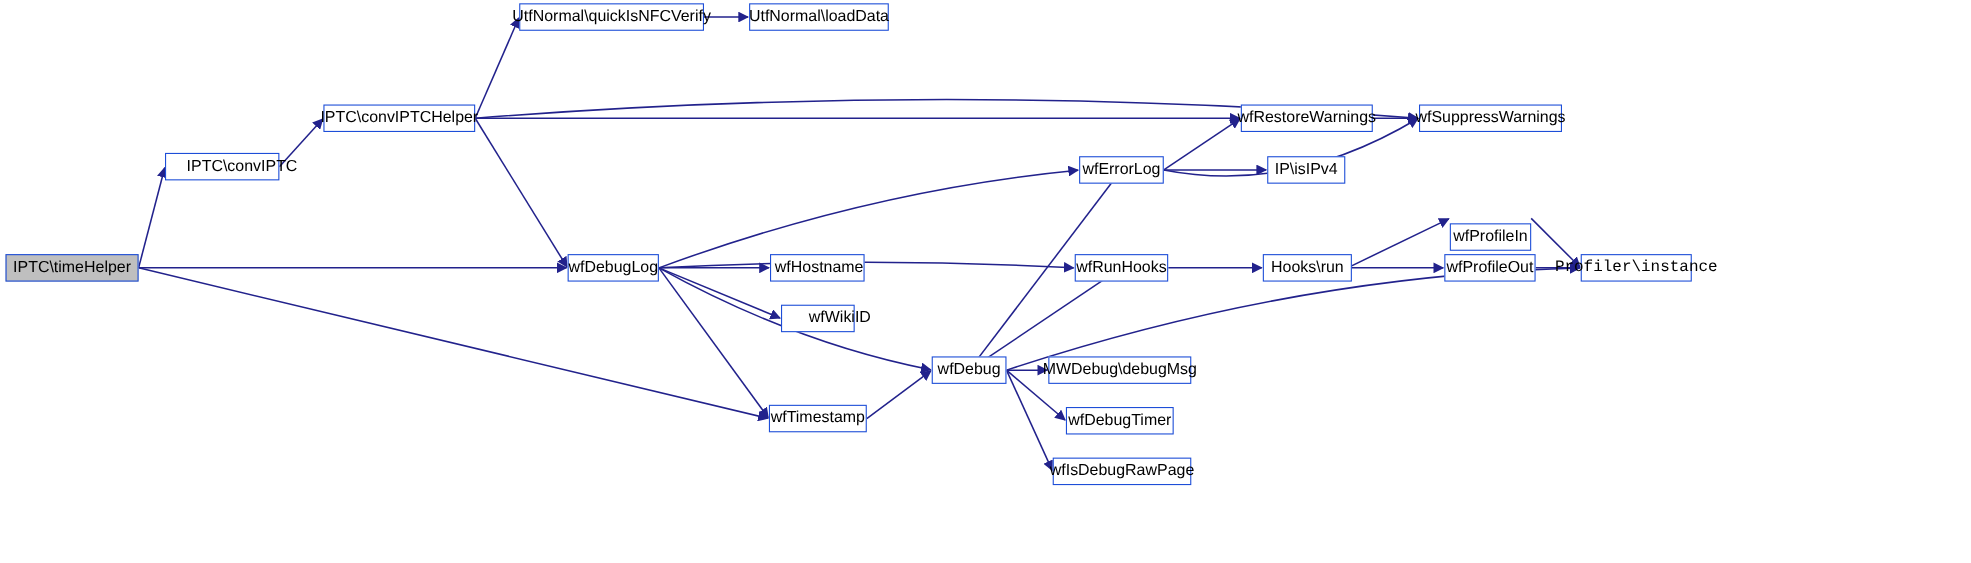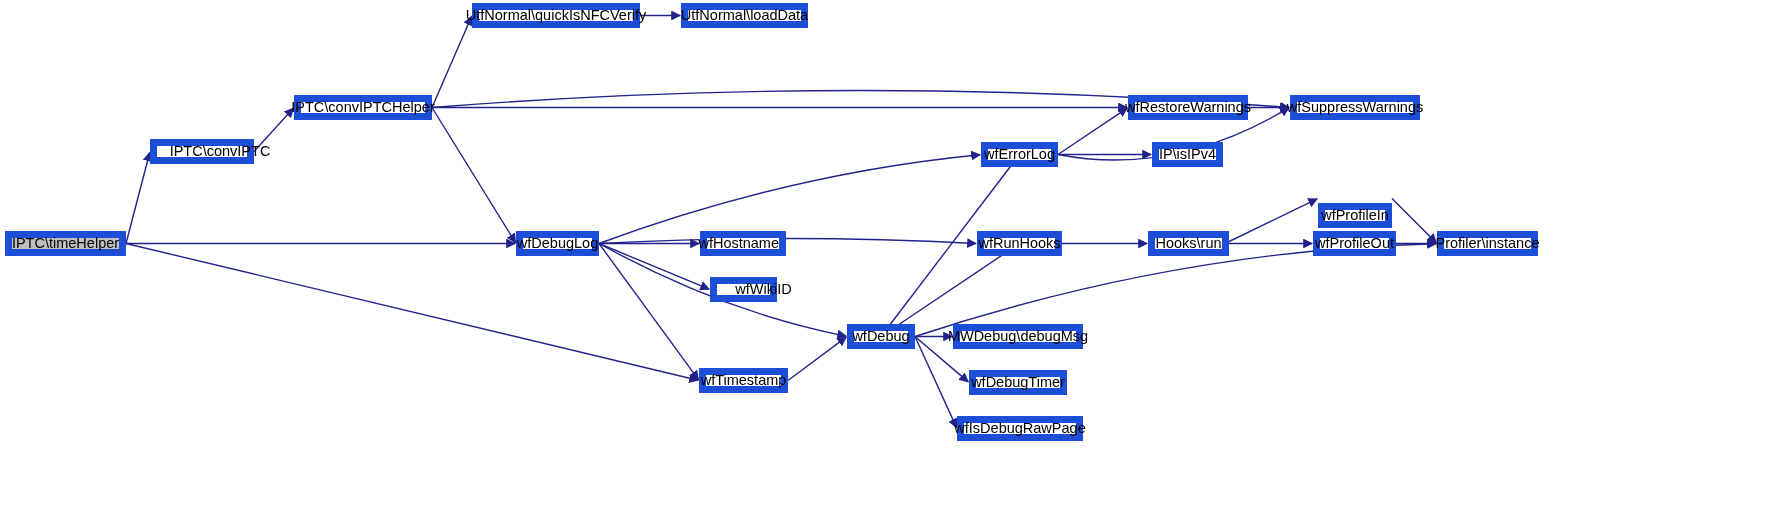--- a/index.html
+++ b/index.html
@@ -20,21 +20,21 @@
   #edges {
     position: absolute;
     left: 0;
     top: 0;
     width: 1792px;
     height: 512px;
   }
   .node {
     position: absolute;
     box-sizing: border-box;
-    border: 7px solid #1d4ed8;
+    border: 1px solid #1d4ed8;
     background: #ffffff;
     color: #000000;
     font-size: 14.5px;
     line-height: 1;
     display: flex;
     align-items: center;
     justify-content: center;
     white-space: nowrap;
     letter-spacing: 0px;
   }
@@ -128,21 +128,21 @@
       </div>
       <div class="node" style="left: 1148px; top: 231px; width: 81px; height: 25px;">
         <span>Hooks\run</span>
       </div>
       <div class="node" style="left: 1318px; top: 203px; width: 74px; height: 25px;">
         <span>wfProfileIn</span>
       </div>
       <div class="node" style="left: 1313px; top: 231px; width: 83px; height: 25px;">
         <span>wfProfileOut</span>
       </div>
-      <div class="node" style="left: 1437px; top: 231px; width: 101px; height: 25px;">
+      <div class="node" style="left: 1437px; top: 231px; width: 101px; height: 25px; font-family: Liberation Mono, monospace;">
         <span>Profiler\instance</span>
       </div>
       <div class="node" style="left: 847px; top: 324px; width: 68px; height: 25px;">
         <span>wfDebug</span>
       </div>
       <div class="node" style="left: 953px; top: 324px; width: 130px; height: 25px;">
         <span>MWDebug\debugMsg</span>
       </div>
       <div class="node" style="left: 969px; top: 370px; width: 98px; height: 25px; justify-content: center;">
         <span>wfDebugTimer</span>

